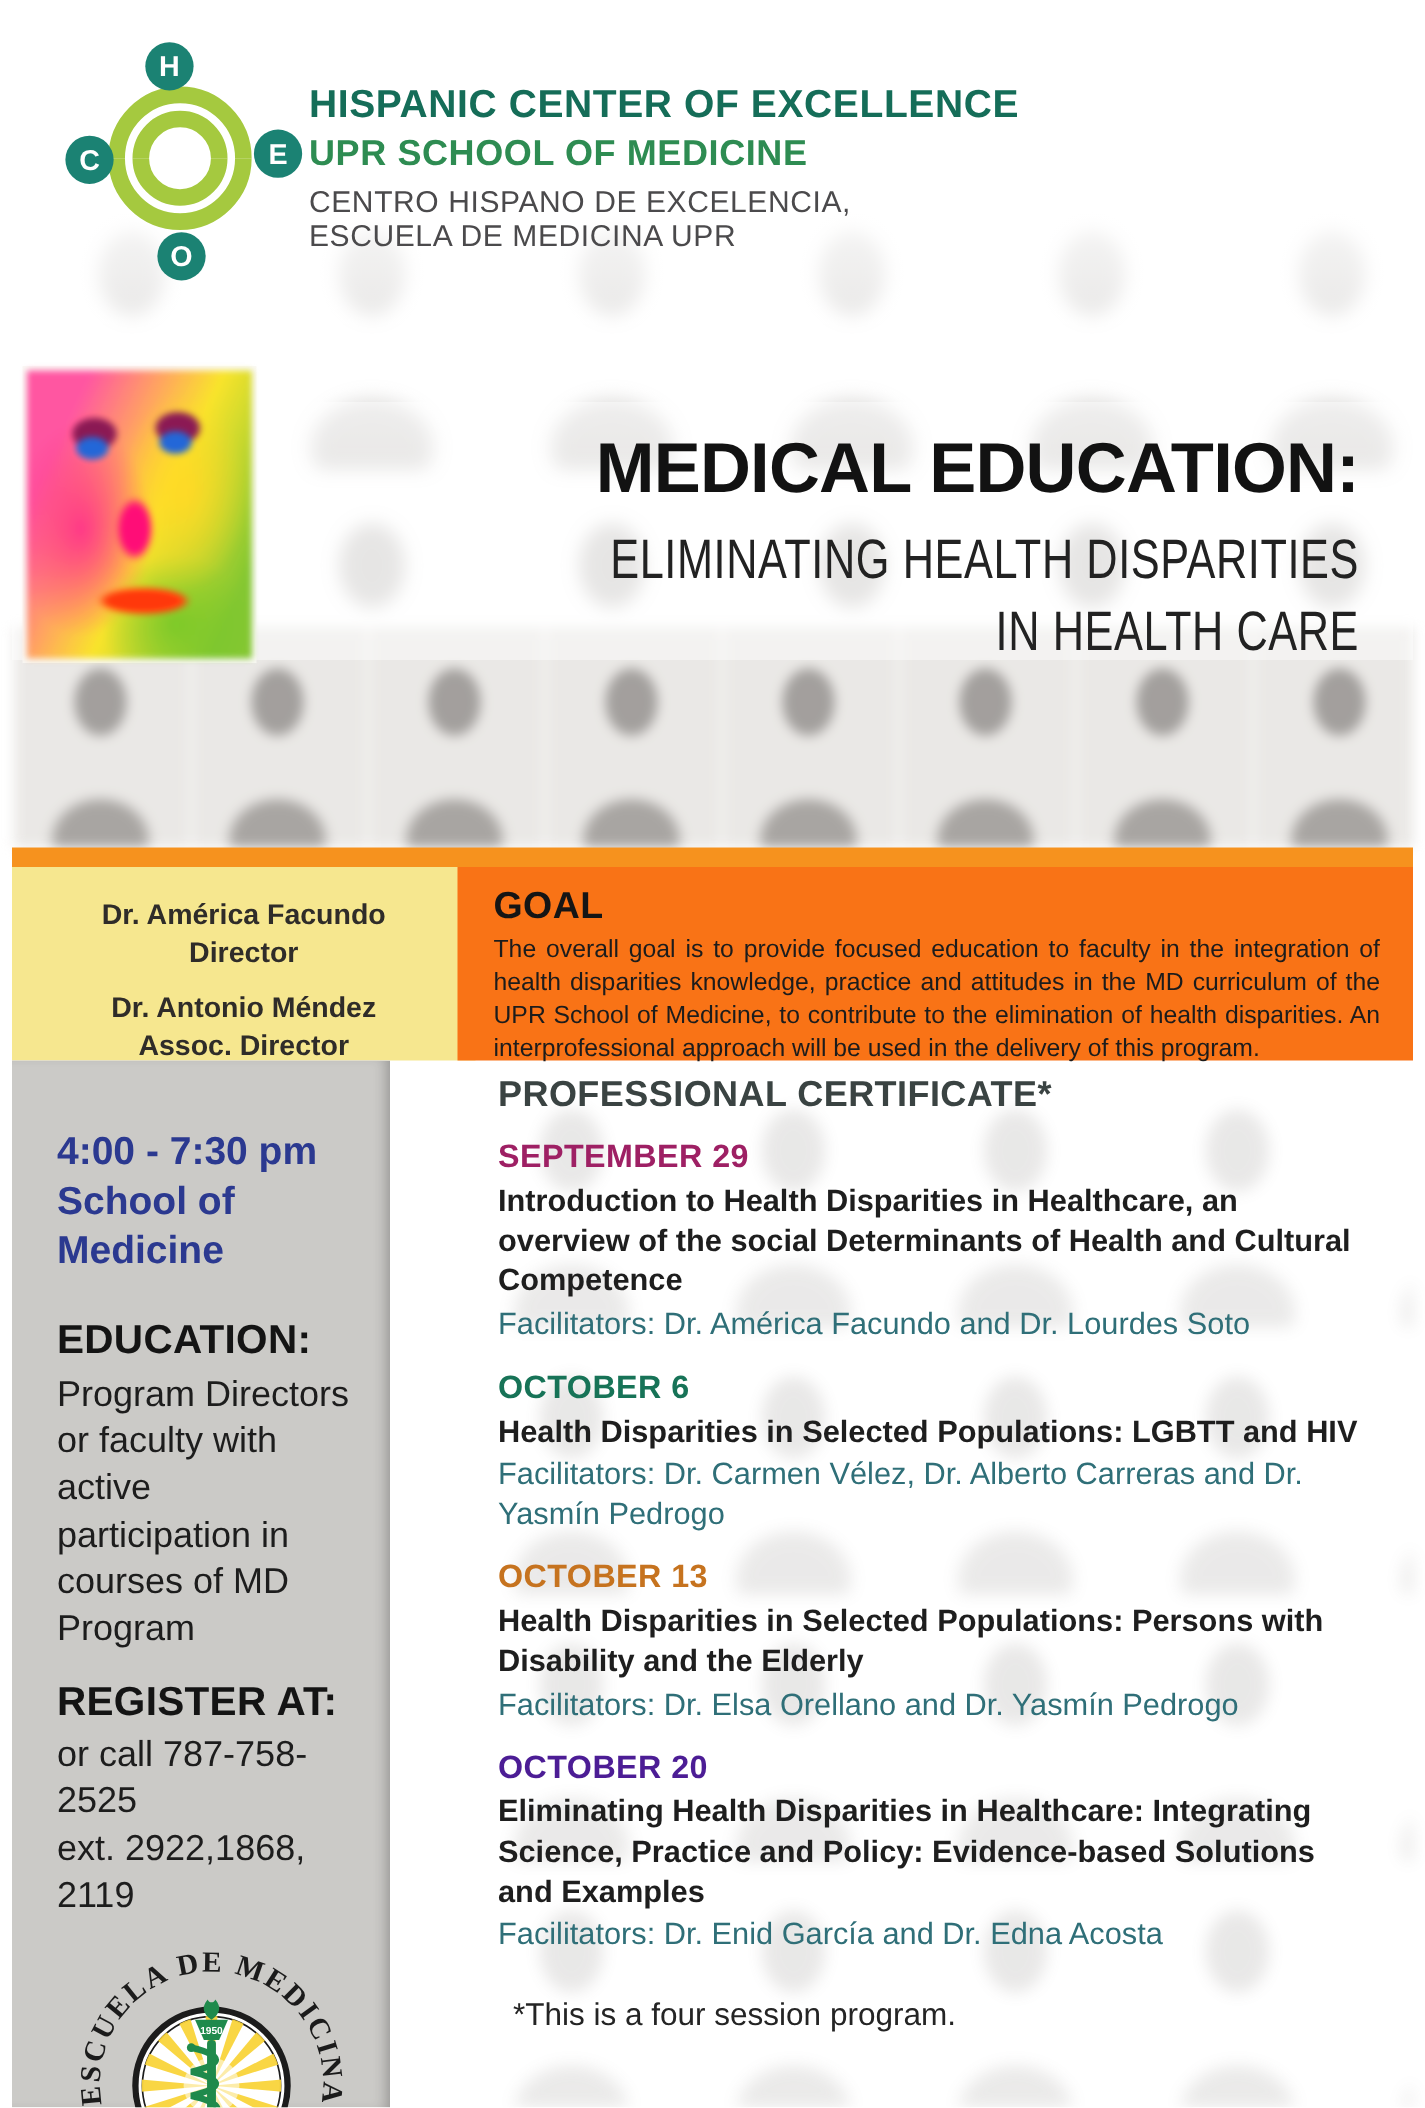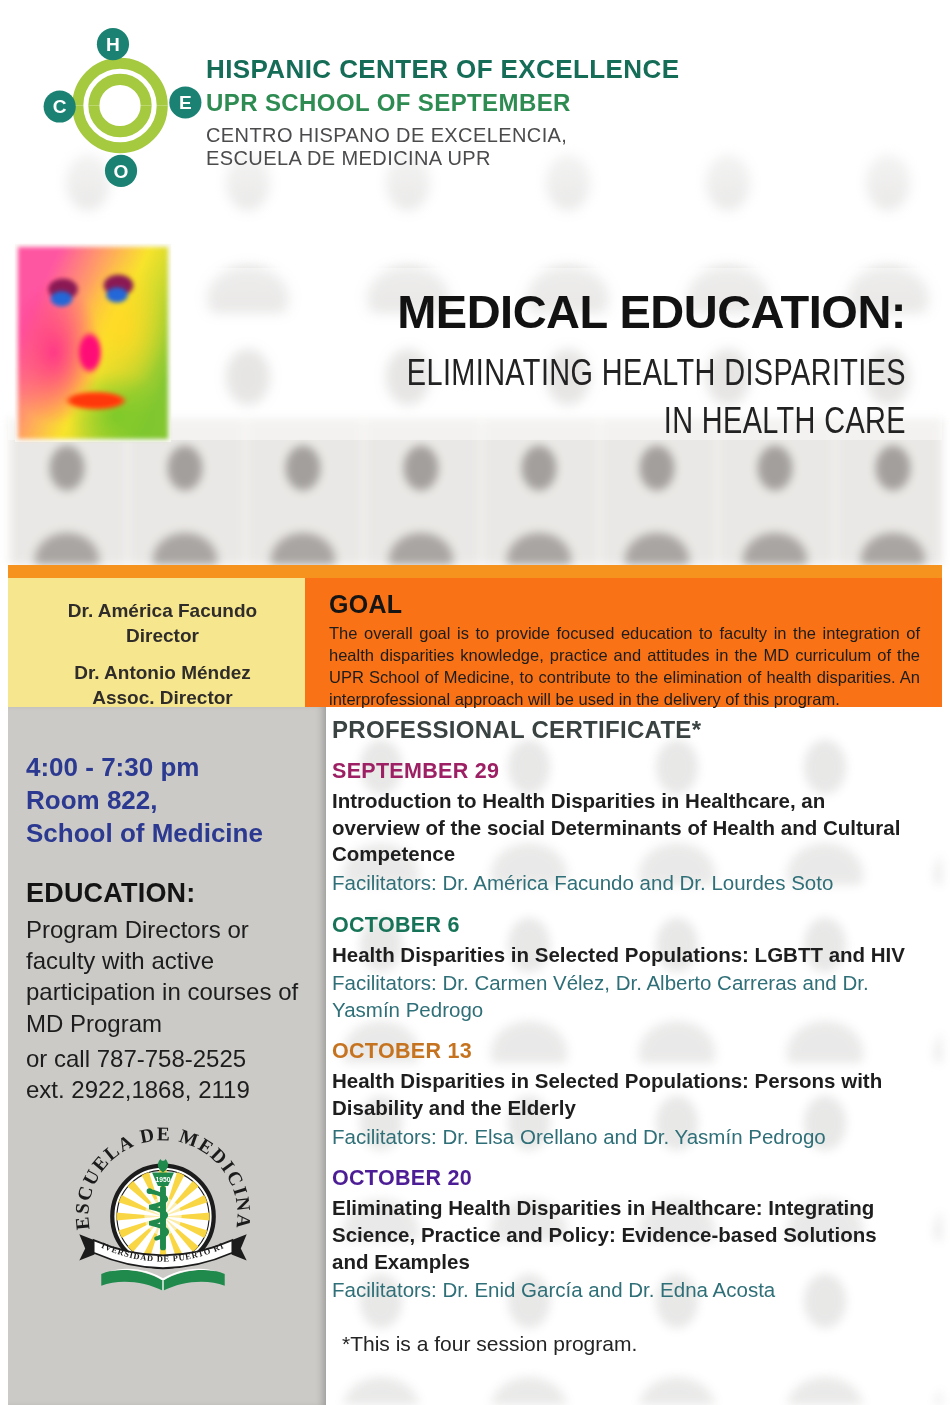--- a/index.html
+++ b/index.html
@@ -91,22 +91,22 @@
   .director-entry{margin-bottom:13px;}
   .goal-box{
     position:absolute; left:305px; top:578px; right:8px; height:129px;
     box-sizing:border-box; padding:12px 22px 0 24px;
   }
   .goal-head{font-size:25px; font-weight:800; color:#151515; margin-bottom:3px; letter-spacing:.3px;}
   .goal-text{font-size:16.5px; color:#1c1c1c; line-height:1.34; text-align:justify;}
 
   
   .sidebar{
-    position:absolute; left:8px; top:707px; width:318px; bottom:0;
-    box-sizing:border-box; padding:44px 26px 0 18px;
+    position:absolute; left:8px; top:707px; width:252px; bottom:0;
+    box-sizing:border-box; padding:44px 26px 0 30px;
     box-shadow:inset -7px 0 9px -5px rgba(0,0,0,.28);
   }
   .sched{color:#2B3990; font-weight:700; font-size:26px; line-height:1.27;}
   .aud-head{margin-top:28px; font-size:27px; font-weight:800; color:#141414; letter-spacing:.2px;}
   .aud-text{margin-top:5px; font-size:24px; color:#1d1d1d; line-height:1.3;}
   .reg-head{margin-top:18px; font-size:27px; font-weight:800; color:#141414; letter-spacing:.2px;}
   .reg-lines{margin-top:4px; font-size:24px; color:#1d1d1d; line-height:1.3;}
   .seal-wrap{margin-top:10px; text-align:center;}
 
   
@@ -157,21 +157,21 @@
         <circle cx="181" cy="100" r="16" fill="#1B8273"></circle>
         <text x="181" y="100" dy=".35em">E</text>
         <circle cx="117" cy="168" r="16" fill="#1B8273"></circle>
         <text x="117" y="168" dy=".35em">O</text>
       </g>
     </svg>
   </div>
 
   <div class="header-text">
     <div class="org1">HISPANIC CENTER OF EXCELLENCE</div>
-    <div class="org2">UPR SCHOOL OF SEPTEMBER</div>
+    <div class="org2">UPR SCHOOL OF MEDICINE</div>
     <div class="org3">CENTRO HISPANO DE EXCELENCIA,</div>
     <div class="org4">ESCUELA DE MEDICINA UPR</div>
   </div>
 
   <div class="face-art-frame">
     <div class="face-art"></div>
   </div>
 
   <div class="title">
     <div class="t1">MEDICAL EDUCATION:</div>
@@ -193,25 +193,25 @@
   </div>
 
   <div class="goal-box" style="background-color: #f97316;">
     <div class="goal-head">GOAL</div>
     <div class="goal-text">The overall goal is to provide focused education to faculty in the integration of health disparities knowledge, practice and attitudes in the MD curriculum of the UPR School of Medicine, to contribute to the elimination of health disparities. An interprofessional approach will be used in the delivery of this program.</div>
   </div>
 
   <div class="sidebar" style="background-color: rgb(203, 202, 199);">
     <div class="sched">
       <div>4:00 - 7:30 pm</div>
-      <div>Room 822,</div>
       <div>School of Medicine</div>
     </div>
     <div class="aud-head">EDUCATION:</div>
     <div class="aud-text">Program Directors or faculty with active participation in courses of MD Program</div>
+    <div class="reg-head">REGISTER AT:</div>
     <div class="reg-lines">
       <div>or call 787-758-2525</div>
       <div>ext. 2922,1868, 2119</div>
     </div>
 
     <div class="seal-wrap">
       <svg viewBox="0 0 230 220" width="206" height="186">
         <defs>
           <path id="seal-arc" d="M 33 150 A 88 88 0 1 1 197 150" fill="none"></path>
           <path id="ribbon-arc" d="M 42 157 Q 115 190 188 157" fill="none"></path>

